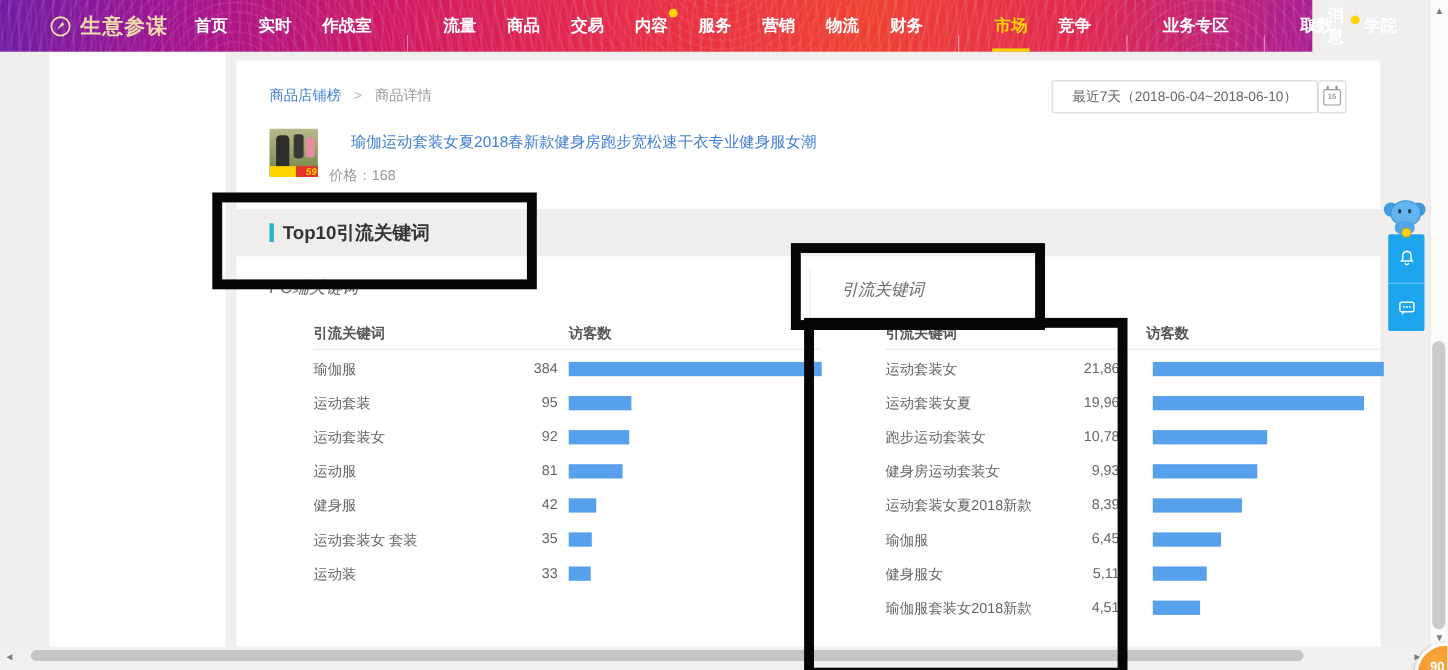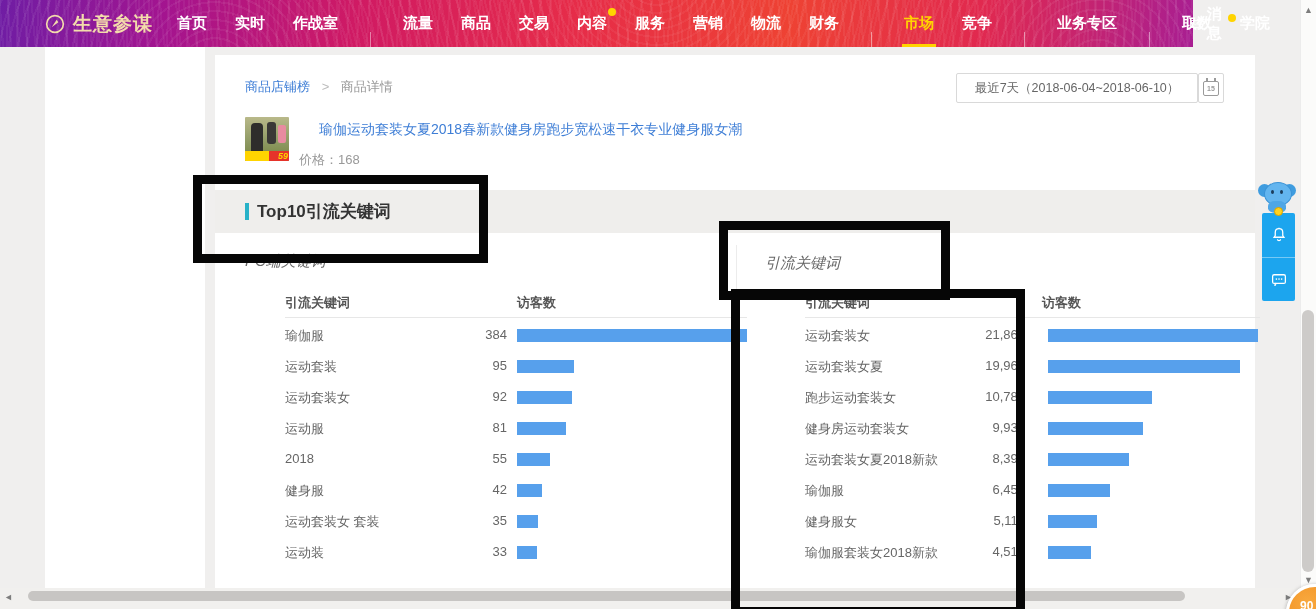--- a/index.html
+++ b/index.html
@@ -268,25 +268,20 @@
     <span class="kval">92</span>
     <span class="kbar" style="width: 55px; background: rgb(87, 160, 236);"></span>
   </div>
 
   <div class="krow">
     <span class="kname">运动服</span>
     <span class="kval">81</span>
     <span class="kbar" style="width: 49px; background: rgb(87, 160, 236);"></span>
   </div>
 
-  <div class="krow">
-    <span class="kname">2018</span>
-    <span class="kval">55</span>
-    <span class="kbar" style="width: 33px; background: rgb(87, 160, 236);"></span>
-  </div>
 
   <div class="krow">
     <span class="kname">健身服</span>
     <span class="kval">42</span>
     <span class="kbar" style="width: 25px; background: rgb(87, 160, 236);"></span>
   </div>
 
 
   <div class="krow">
     <span class="kname">运动套装女 套装</span>

